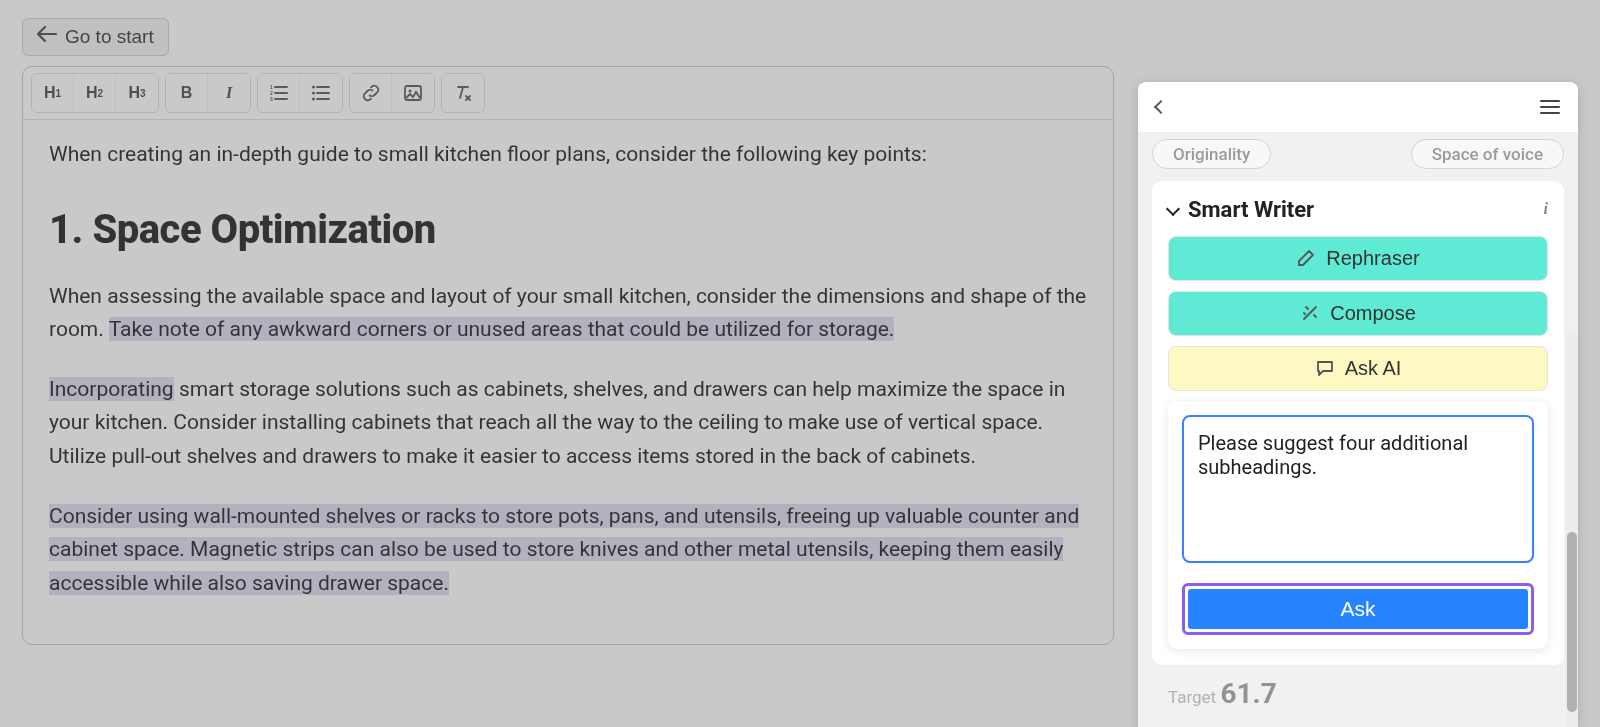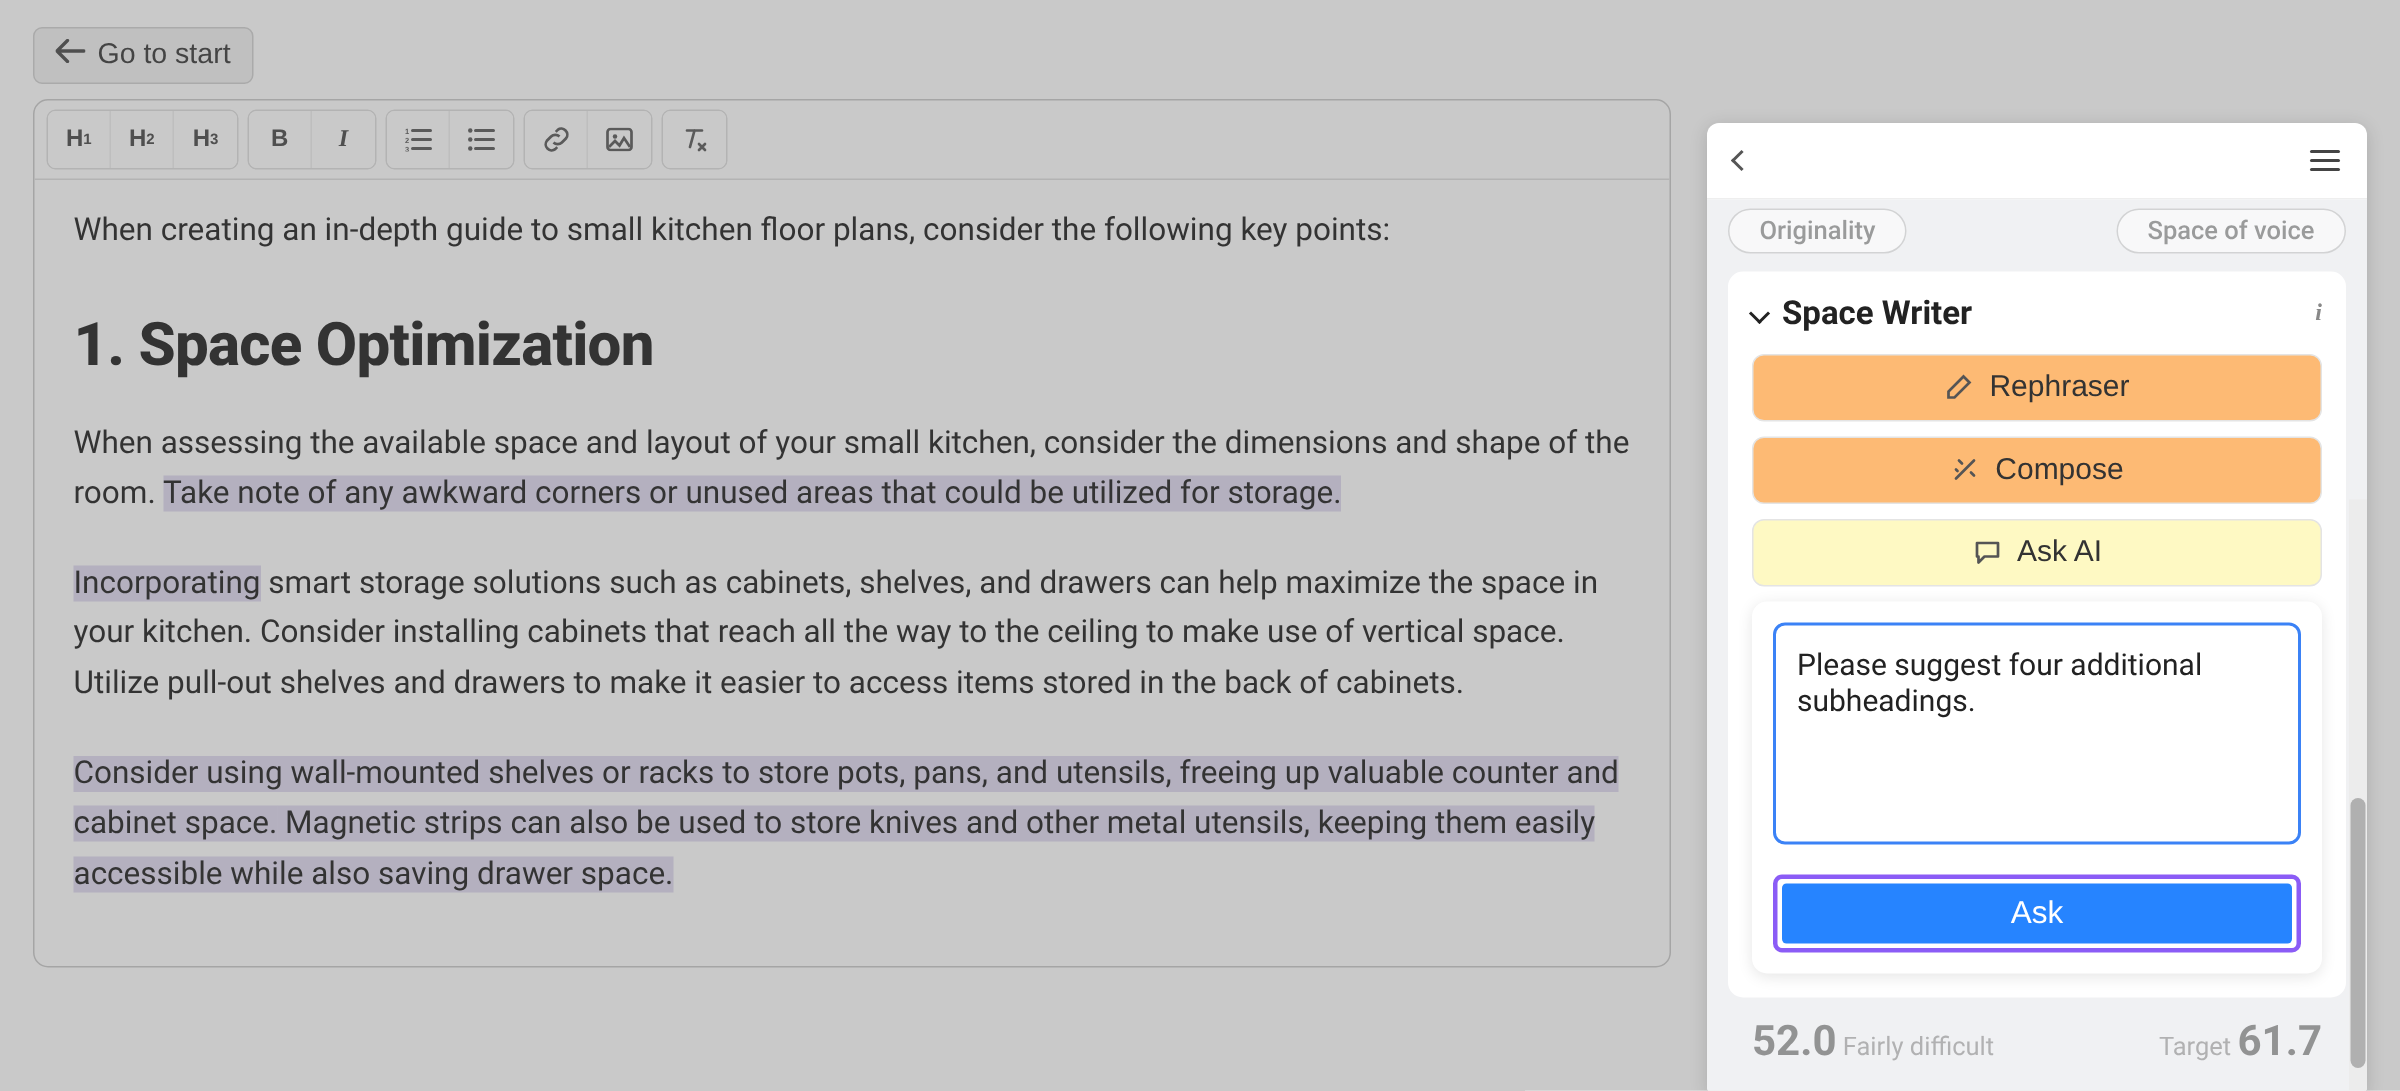--- a/index.html
+++ b/index.html
@@ -23,21 +23,21 @@
 .side { width: 440px; }
 .panel { position: absolute; top: 82px; right: 22px; width: 440px; background: #fff; border-radius: 8px; box-shadow: 0 2px 12px rgba(0,0,0,0.15); z-index: 10; overflow: hidden; }
 .panel-hdr { display: flex; align-items: center; justify-content: space-between; padding: 14px 18px; border-bottom: 1px solid #eee; }
 .panel-body { background: #f0f1f3; padding: 0 14px 22px; position: relative; }
 .pills { display: flex; justify-content: space-between; padding: 6px 0 12px; }
 .pill { border: 1.5px solid #bbb; border-radius: 22px; padding: 4px 20px; font-size: 17px; color: #555; background: #fff; opacity: 0.55; font-weight: 500; }
 .card { background: #fff; border-radius: 10px; padding: 16px; }
 .card-hdr { display: flex; align-items: center; gap: 10px; margin-bottom: 14px; }
 .card-title { font-size: 22px; font-weight: 700; color: #222; }
 .info { margin-left: auto; font-family: Georgia, serif; font-style: italic; color: #888; font-weight: 600; }
-.tool-btn { display: flex; align-items: center; justify-content: center; gap: 10px; width: 100%; background: #fdba74; border: 1px solid #e4e4e4; border-radius: 8px; padding: 10px; font-size: 20px; color: #333; margin-bottom: 10px; cursor: pointer; font-weight: 500; }
+.tool-btn { display: flex; align-items: center; justify-content: center; gap: 10px; width: 100%; background: #5eead4; border: 1px solid #e4e4e4; border-radius: 8px; padding: 10px; font-size: 20px; color: #333; margin-bottom: 10px; cursor: pointer; font-weight: 500; }
 .tool-btn.active { background: #fef9c3; }
 .tool-btn svg, .tool-btn .ico { width: 20px; height: 20px; color: #555; }
 .popover { background: #fff; border-radius: 10px; padding: 14px; margin-top: 4px; box-shadow: 0 2px 10px rgba(0,0,0,0.1); }
 .ta { width: 100%; height: 148px; border: 2.5px solid #3b82f6; border-radius: 8px; padding: 14px; font-size: 20px; font-family: inherit; resize: none; color: #222; }
 .ask-wrap { margin-top: 16px; border: 3px solid #8b5cf6; border-radius: 6px; padding: 3px; }
 .ask { width: 100%; background: #2684ff; color: #fff; border: none; border-radius: 3px; padding: 8px; font-size: 21px; cursor: pointer; font-weight: 500; }
 .below { display: flex; align-items: baseline; justify-content: space-between; padding: 12px 16px 0; color: #888; font-size: 17px; opacity: 0.6; }
 .big { font-size: 28px; font-weight: 700; color: #555; }
 .chev { display:inline-block; width:10px; height:10px; border-left:2.5px solid #555; border-bottom:2.5px solid #555; }
 .chev.left { transform: rotate(45deg); }
@@ -143,21 +143,21 @@
       </div>
   </div>
   <div class="panel-body">
     <div class="pills">
       <div class="pill">Originality</div>
       <div class="pill">Space of voice</div>
     </div>
     <div class="card">
       <div class="card-hdr">
         <span class="chev down" style="border-color:#222"></span>
-        <span class="card-title">Space Writer</span>
+        <span class="card-title">Smart Writer</span>
         <span class="info">i</span>
       </div>
       <button class="tool-btn">
         <svg viewBox="0 0 20 20" fill="none">
             <path d="M13 3l4 4-10 10H3v-4L13 3z" stroke="#555" stroke-width="1.8"></path>
           </svg>
         <span>Rephraser</span>
       </button>
       <button class="tool-btn">
         <svg viewBox="0 0 20 20" fill="none">
@@ -172,20 +172,19 @@
         <span>Ask AI</span>
       </button>
       <div class="popover">
         <textarea class="ta" style="">Please suggest four additional subheadings.</textarea>
         <div class="ask-wrap">
           <button class="ask">Ask</button>
         </div>
       </div>
     </div>
     <div class="below">
-      <span><span class="big">52.0</span> <span>Fairly difficult</span></span>
       <span><span>Target</span> <span class="big">61.7</span></span>
     </div>
     <div class="side-scroll">
         <div class="side-thumb"></div>
       </div>
   </div>
 </div>
 
 </body></html>

